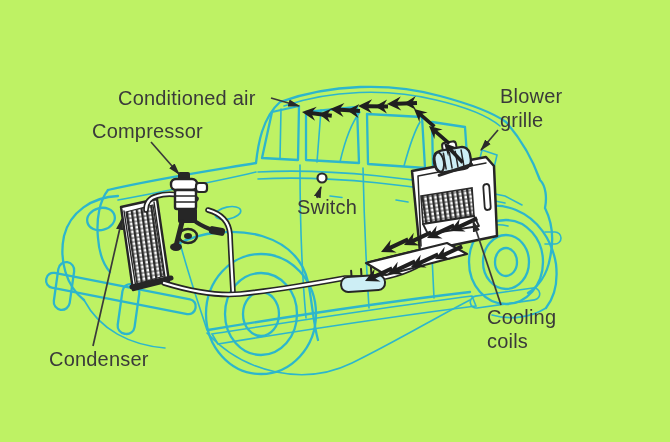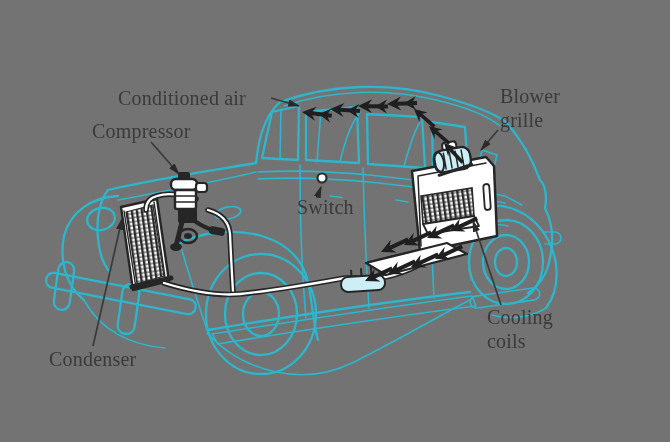--- a/index.html
+++ b/index.html
@@ -1,17 +1,17 @@
 <!DOCTYPE html>
 <html><head>
 <meta charset="utf-8">
 <style>
   html,body{margin:0;padding:0;background:#fff;}
-  .stage{position:relative;width:670px;height:442px;background:#737373;overflow:hidden;
-         font-family:Liberation Serif, serif;}
+  .stage{position:relative;width:670px;height:442px;background:#bef264;overflow:hidden;
+         font-family:Liberation Sans, sans-serif;}
   svg{display:block}
   .car{stroke:#2db6cc;stroke-width:2.3;fill:none;stroke-linecap:round;stroke-linejoin:round}
   .car-thin{stroke:#2db6cc;stroke-width:1.6;fill:none;stroke-linecap:round}
   .ink{stroke:#262626;fill:none;stroke-linejoin:round;stroke-linecap:round}
   .ink-fill{fill:#262626;stroke:none}
   .white-fill{fill:#ffffff}
   .tint{fill:#cdeef5}
   .pipe-o{stroke:#262626;stroke-width:5.6;fill:none;stroke-linecap:round;stroke-linejoin:round}
   .pipe-i{stroke:#ffffff;stroke-width:2.3;fill:none;stroke-linecap:round;stroke-linejoin:round}
   .arrow{fill:#1f1f1f;stroke:none}

